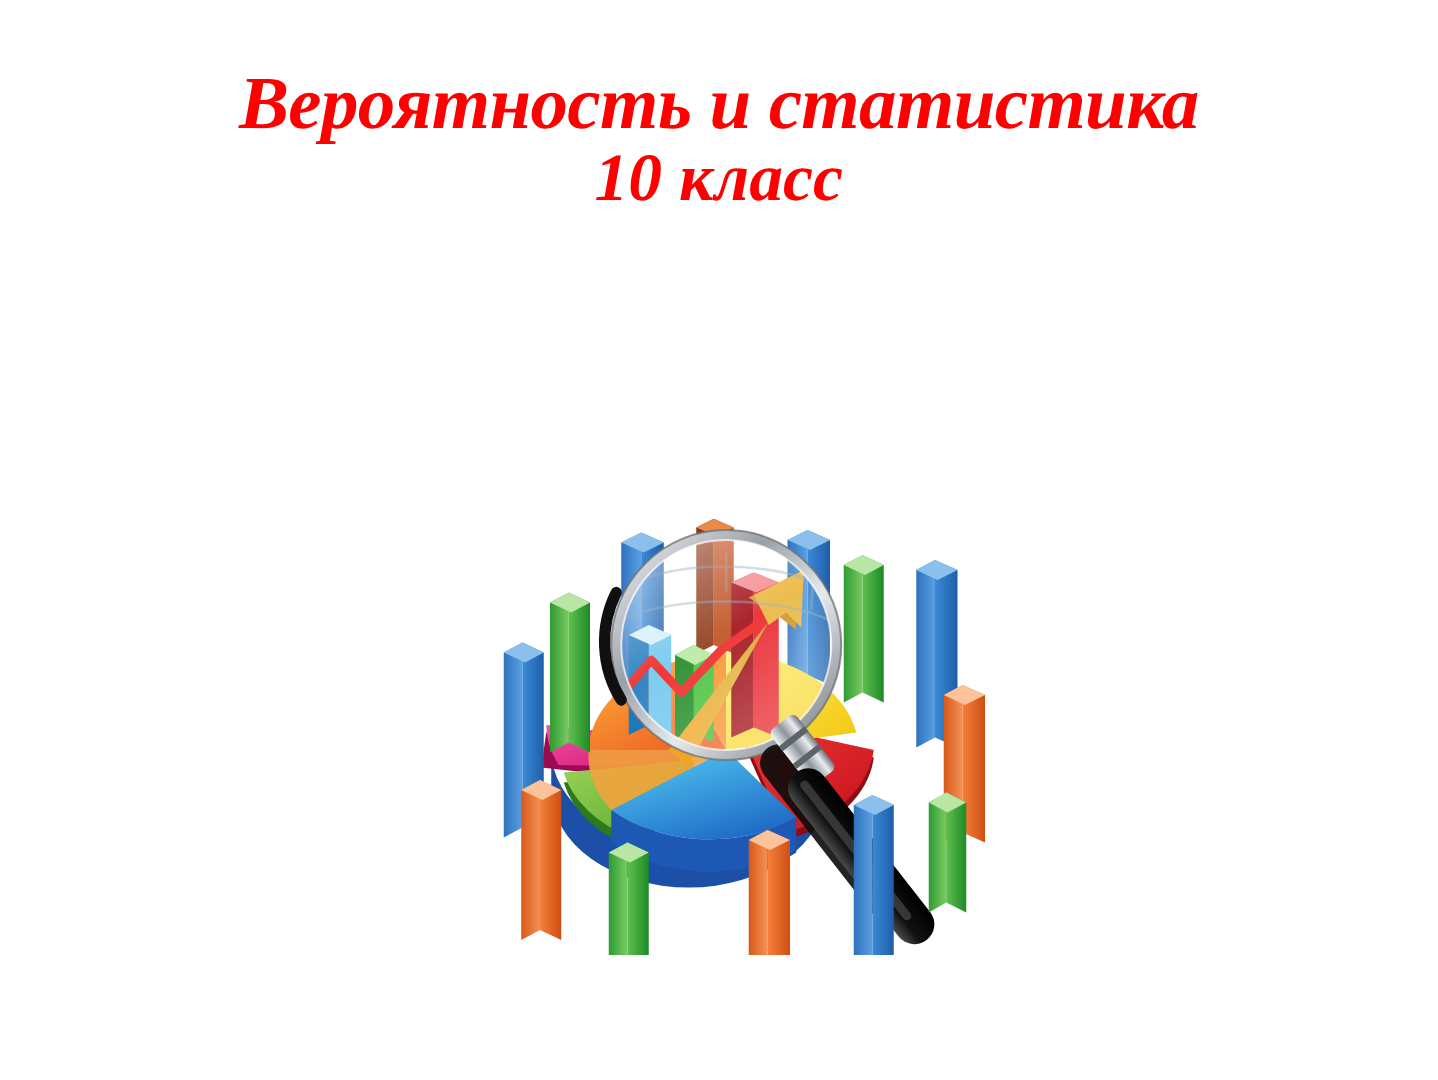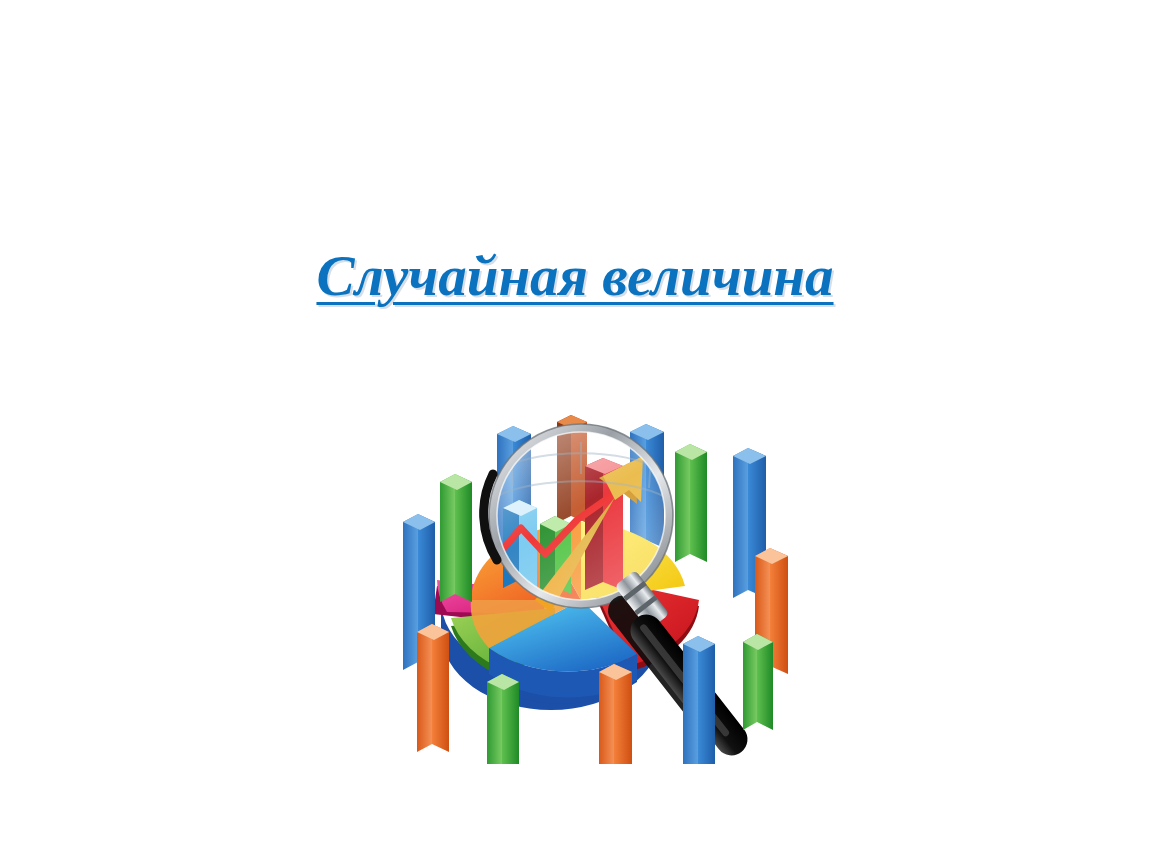--- a/index.html
+++ b/index.html
@@ -85,23 +85,26 @@
     width: 420px;
     height: 360px;
   }
   .illustration svg { display: block; width: 420px; height: 360px; }
 </style>
 </head>
 <body>
 
 <div class="slide">
 
+  <div class="title-block">
+    <span class="title-line-1">Вероятность и статистика</span>
+    <span class="title-line-2">10 класс</span>
+  </div>
 
   <div class="subtitle-block">
-    <span class="subtitle-line subtitle-line-1">Случайная величина</span>
   </div>
 
   <div class="illustration">
     <svg viewBox="0 0 420 360" xmlns="http://www.w3.org/2000/svg">
       <defs>
 
         <linearGradient id="gBlueF" x1="0" y1="0" x2="1" y2="0">
           <stop offset="0" stop-color="#3a8ad8"></stop>
             <stop offset="1" stop-color="#1f5ea8"></stop>
         </linearGradient>

